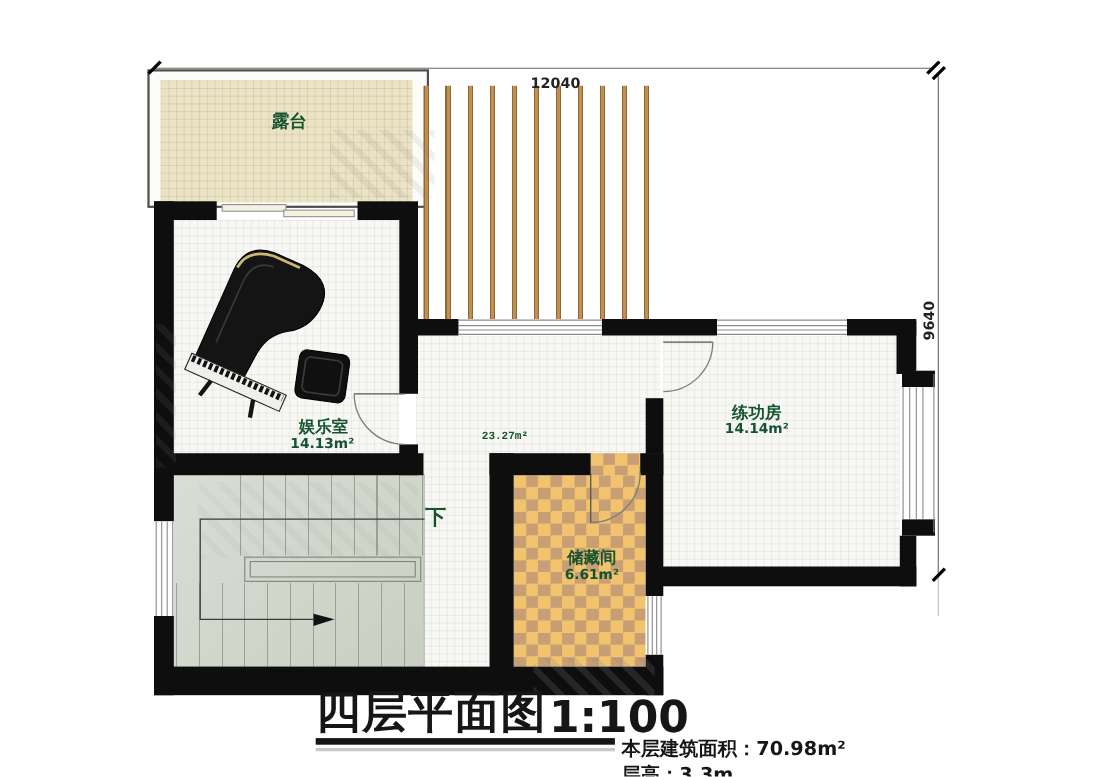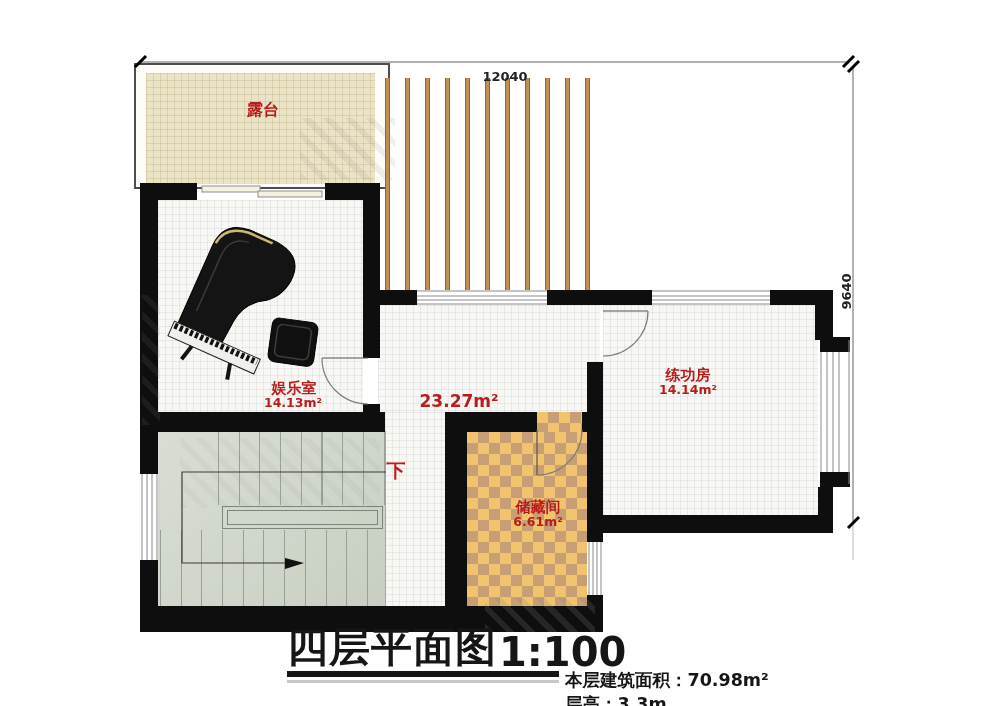--- a/index.html
+++ b/index.html
@@ -18,21 +18,21 @@
     background-size:7px 7px;}
   .checker{background:conic-gradient(#c89e75 .25turn,#f2c36e .25turn .5turn,#c89e75 .5turn .75turn,#f2c36e .75turn);
     background-size:22px 22px;}
   .stairbase{background:linear-gradient(135deg,#d9ded4,#c8cfc2);outline:1px solid #a2a99c;}
   .treads{background-image:repeating-linear-gradient(90deg,#99a194 0 1px,transparent 1px 20.7px);}
   .slats{background-image:repeating-linear-gradient(90deg,#8f6832 0 1px,#c08f52 1px 4px,#8f6832 4px 5px,transparent 5px 20px);}
   .wall{background:#0e0e0e;}
   .rail{border:1px solid #7e857b;background:transparent;}
   
   .lbl{position:absolute;transform:translateX(-50%);white-space:nowrap;
-       font-weight:bold;color:#b91c1c;line-height:1;}
+       font-weight:bold;color:#14532d;line-height:1;}
   .room-name{font-size:15px;}
   .room-area{font-size:12.5px;}
   .dim-lbl{font-size:13px;color:#222;}
   .wm{background-image:repeating-linear-gradient(45deg,rgba(130,130,130,.45) 0 6px,transparent 6px 15px);
       opacity:.28;pointer-events:none;}
   
   .title-row{position:absolute;left:287px;top:620px;display:flex;align-items:flex-end;}
   .title-main{font-size:41px;font-weight:bold;letter-spacing:1px;color:#161616;}
   .title-scale{font-size:40px;font-weight:600;color:#161616;margin-left:2px;}
   .title-underline1{position:absolute;left:287px;top:671px;width:272px;height:6px;background:#161616;}
@@ -181,21 +181,21 @@
   <div class="abs wm" style="left:142px;top:295px;width:18px;height:130px;"></div>
   <div class="abs wm" style="left:300px;top:118px;width:95px;height:62px;"></div>
   <div class="abs wm" style="left:180px;top:438px;width:200px;height:70px;opacity:.16;"></div>
   <div class="abs wm" style="left:485px;top:598px;width:110px;height:34px;opacity:.45;"></div>
 
   <div class="lbl room-name" style="left:263px;top:102px;font-size:16px;">露台</div>
 
   <div class="lbl room-name" style="left:281px;top:381px;margin-left:13px;">娱乐室</div>
   <div class="lbl room-area" style="left:293px;top:397px;">14.13m²</div>
 
-  <div class="lbl room-area" style="left:459px;top:393px;font-size:17px;">23.27m²</div>
+  <div class="lbl room-area" style="left:459px;top:393px;font-size:10px;font-family:Liberation Mono, monospace;">23.27m²</div>
 
   <div class="lbl room-name" style="left:688px;top:368px;">练功房</div>
   <div class="lbl room-area" style="left:688px;top:384px;">14.14m²</div>
 
   <div class="lbl room-name" style="left:538px;top:500px;">储藏间</div>
   <div class="lbl room-area" style="left:538px;top:516px;">6.61m²</div>
 
   <div class="lbl" style="left:396px;top:461px;font-size:19px;">下</div>
 
   <div class="lbl dim-lbl" style="left:505px;top:49px;margin-top:21px;">12040</div>

